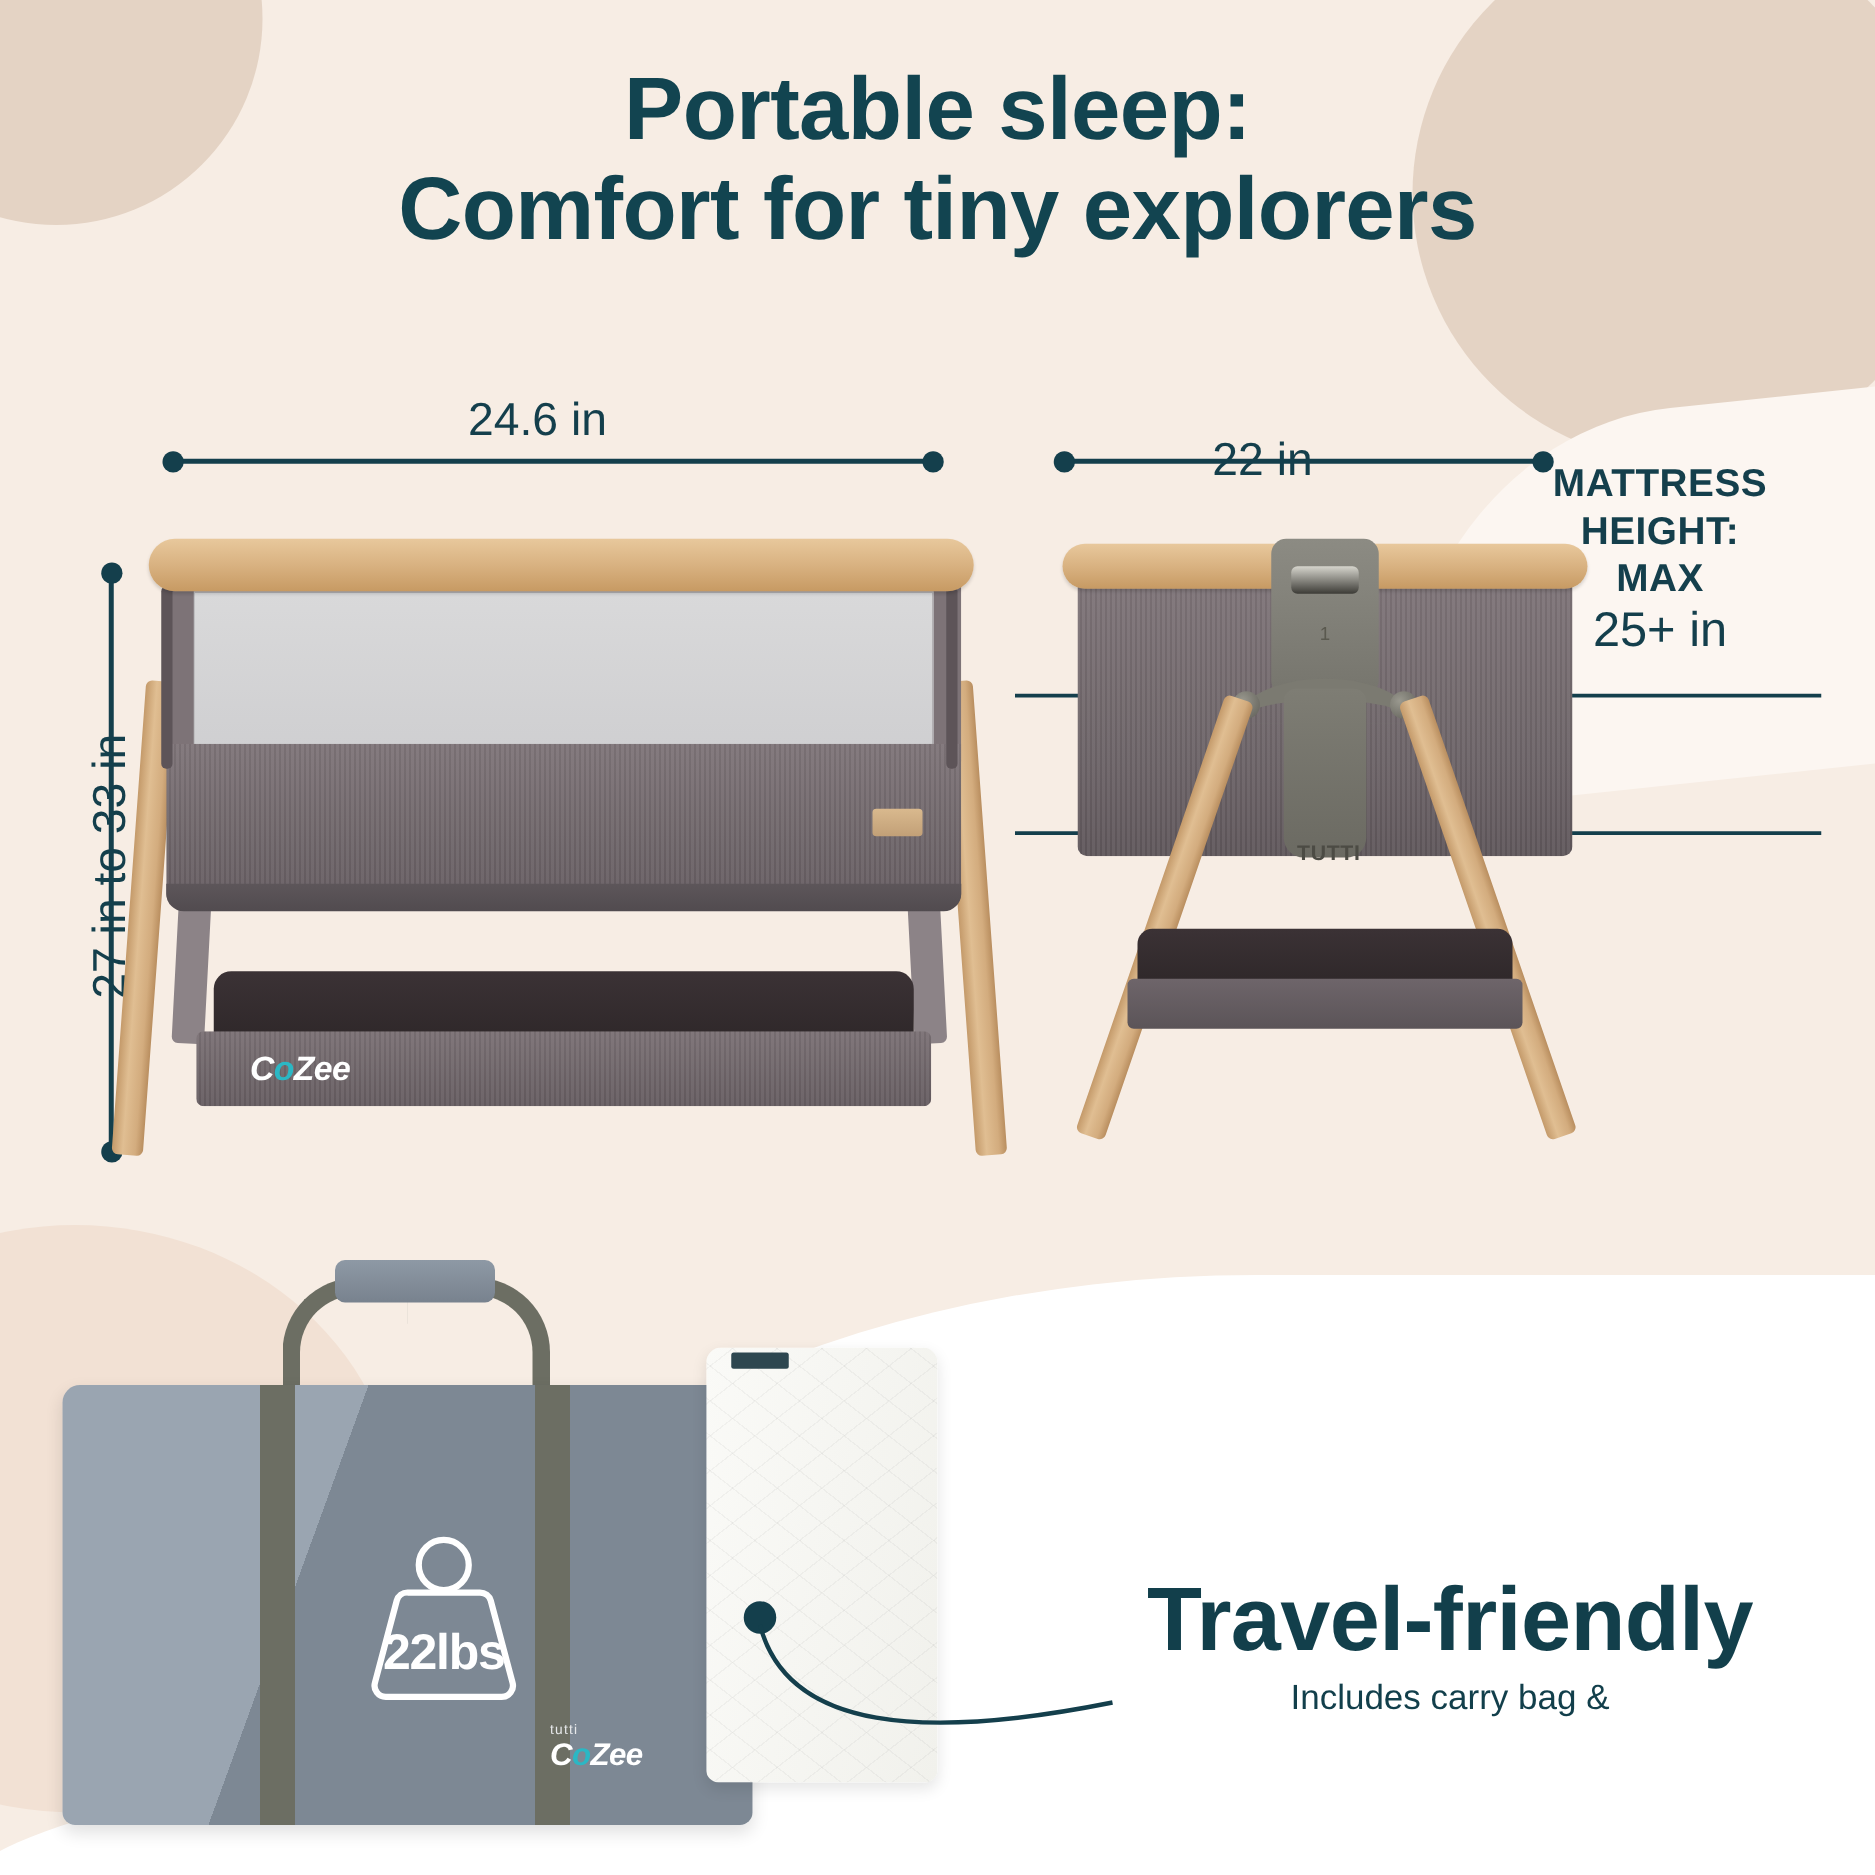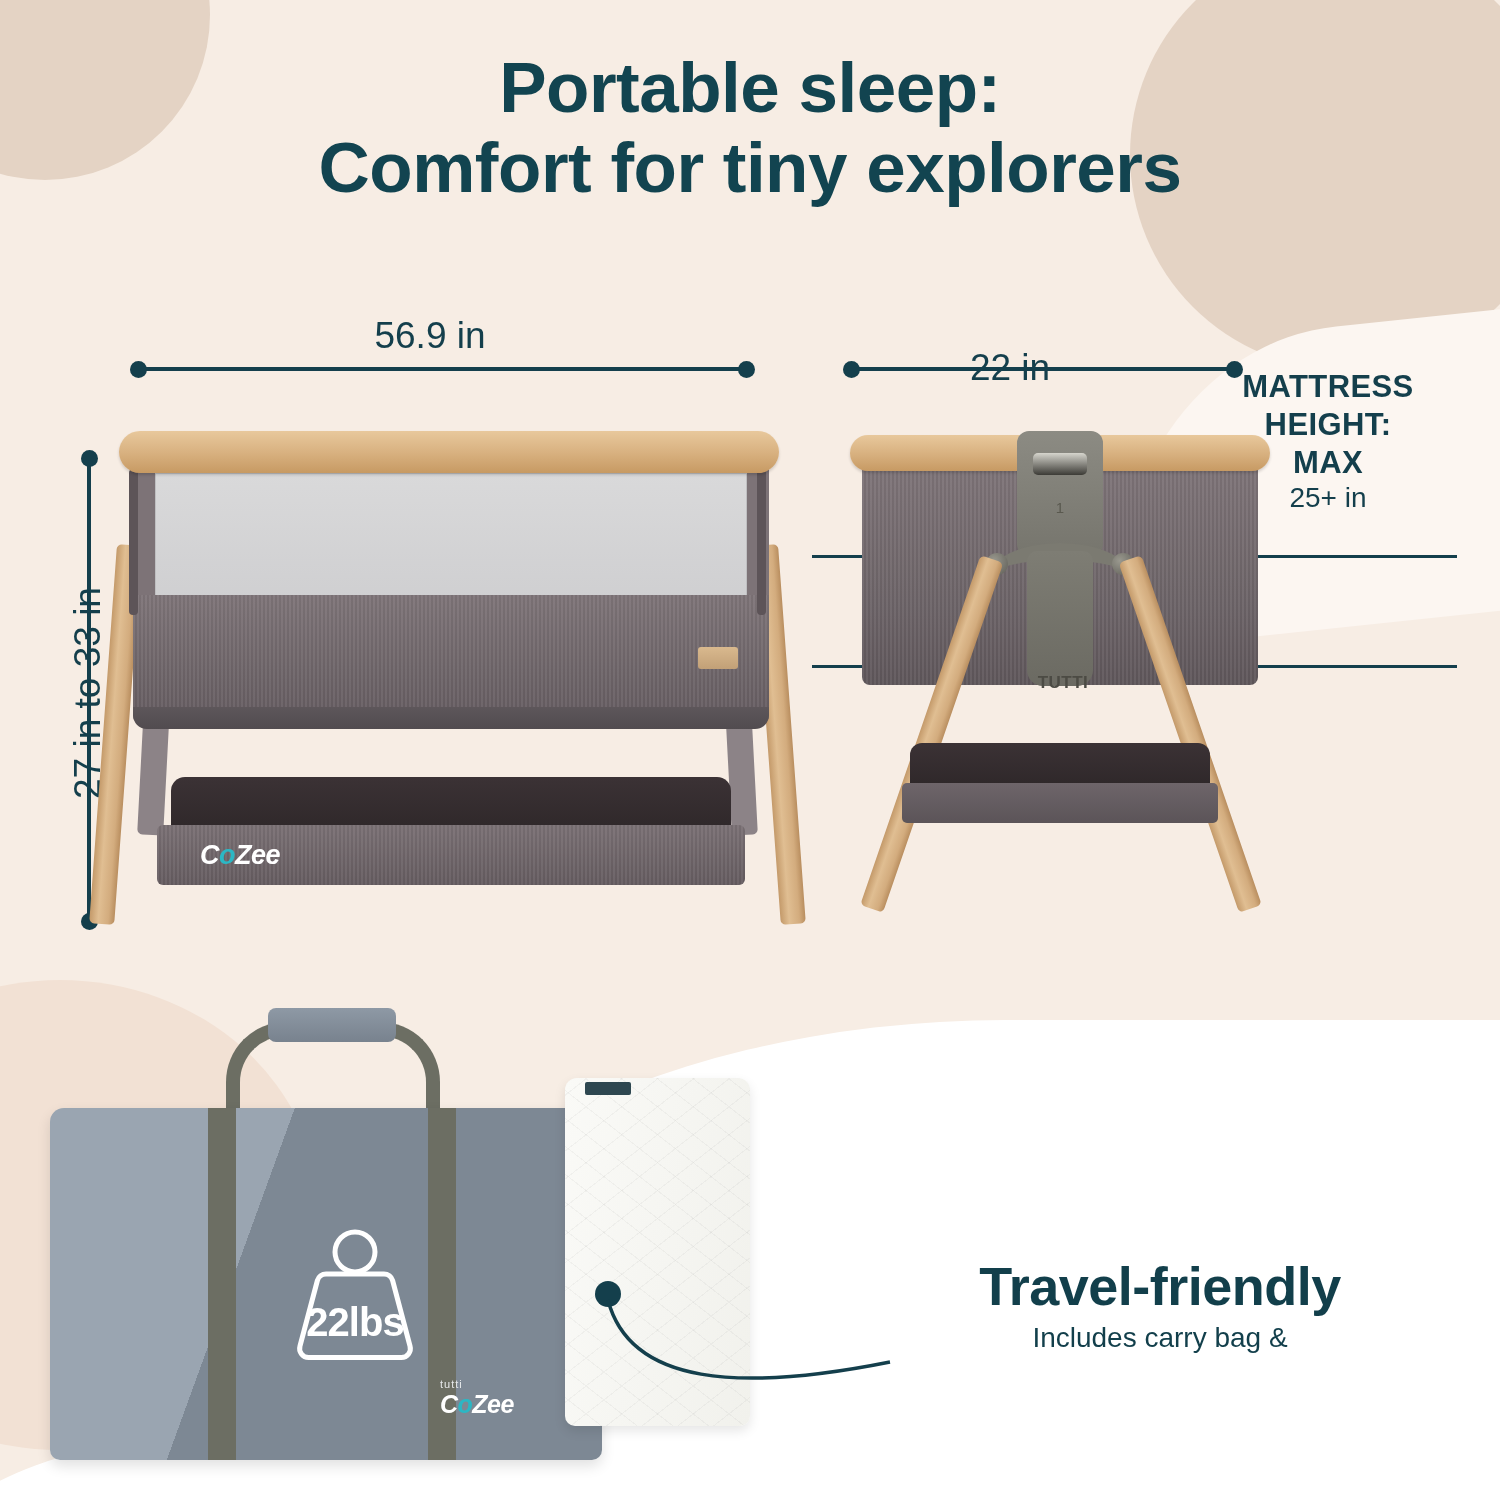--- a/index.html
+++ b/index.html
@@ -66,21 +66,21 @@
     position:absolute; color:#143F4C; font-size:37px; white-space:nowrap;
     transform-origin:center center; transform:rotate(-90deg);
   }
   .hrule { position:absolute; height:3px; background:#143F4C; }
 
   .sidelabel {
     position:absolute; color:#143F4C; text-align:center; line-height:1.22;
     white-space:nowrap;
   }
   .sidelabel .b { font-weight:bold; font-size:31px; letter-spacing:0.4px; }
-  .sidelabel .n { font-weight:normal; font-size:28px; }
+  .sidelabel .n { font-weight:normal; font-size:39px; }
 
   
   .front-view { position:absolute; left:95px; top:425px; width:705px; height:520px; }
   .leg {
     position:absolute; background:linear-gradient(90deg,#C49A6A,#E0BE92 35%,#D3AC7E 75%,#B98E5F);
     border-radius:5px;
   }
   .fv-rail {
     position:absolute; left:24px; top:6px; width:660px; height:42px;
     background:linear-gradient(180deg,#E8C89C,#D8B180 52%,#C79A63);
@@ -227,21 +227,21 @@
     position:absolute; left:585px; top:1082px; width:46px; height:13px;
     background:#2E4750; border-radius:2px;
   }
 
   
   .pointer-svg { position:absolute; left:590px; top:1280px; }
 
   
   .travel { position:absolute; left:860px; top:1255px; width:600px; }
   .travel-title {
-    color:#123F4B; font-weight:bold; font-size:54px; text-align:center;
+    color:#123F4B; font-weight:bold; font-size:72px; text-align:center;
     letter-spacing:-0.5px;
   }
   .travel-sub {
     color:#123F4B; font-size:28px; text-align:center; line-height:1.18; margin-top:4px;
   }
 </style>
 </head>
 <body>
 
 <div id="stage">
@@ -251,21 +251,21 @@
   <div class="bg-band-top"></div>
   <div class="bg-circle bg-c-bl"></div>
   <div class="bg-band-bottom"></div>
   <div class="bg-band-bottom2"></div>
 
   <div class="heading">
     <div>Portable sleep:</div>
     <div>Comfort for tiny explorers</div>
   </div>
 
-  <div class="dimlabel" style="left:240px; top:315px; width:380px;">56.9 in</div>
+  <div class="dimlabel" style="left:240px; top:315px; width:380px;">24.6 in</div>
   <div class="dimline" style="left:135px; top:367px; width:615px;"></div>
 
   <div class="dimlabel" style="left:850px; top:315px; width:320px;margin-top:32px;">22 in</div>
   <div class="dimline" style="left:848px; top:367px; width:390px;"></div>
 
   <div class="vdimline" style="left:87px; top:455px; height:470px;"></div>
   <div class="vdimlabel" style="left:-112px; top:672px; width:400px; text-align:center;">27 in to 33 in</div>
 
   <div class="hrule" style="left:812px; top:555px; width:645px;"></div>
   <div class="hrule" style="left:812px; top:665px; width:645px;"></div>

